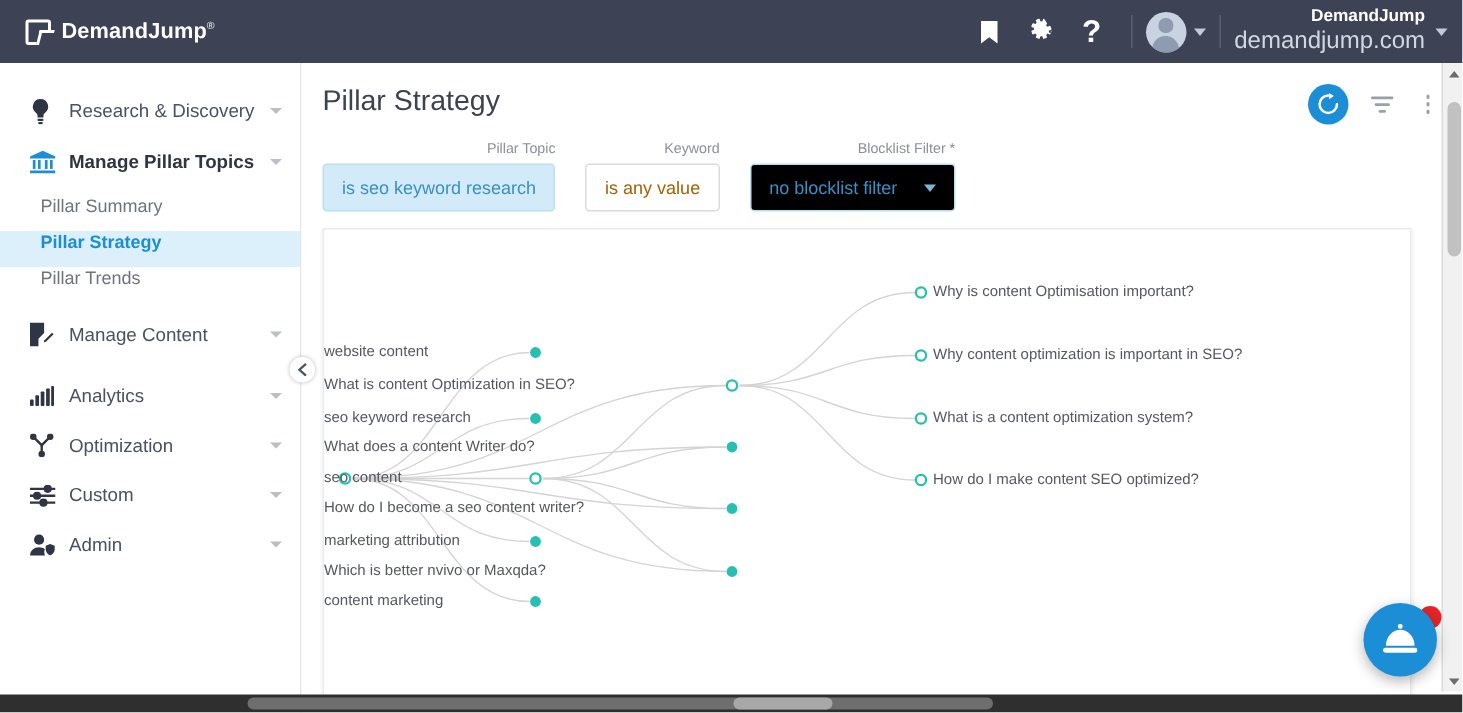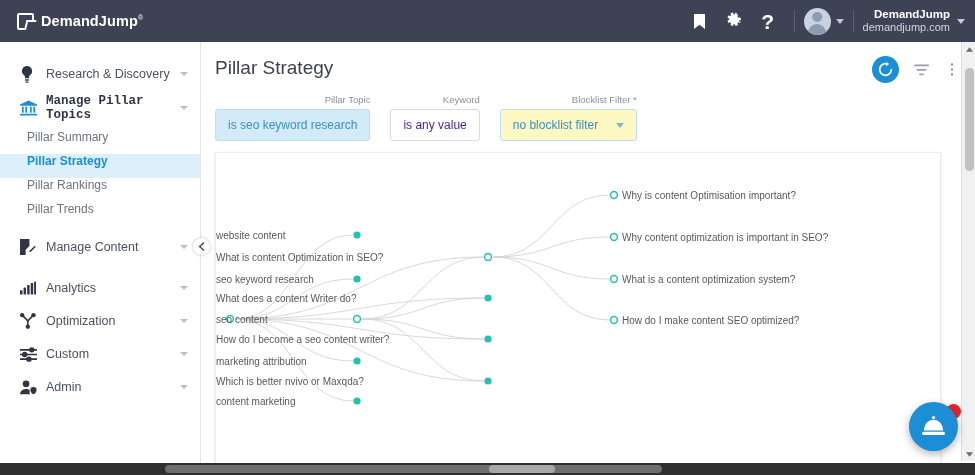--- a/index.html
+++ b/index.html
@@ -58,37 +58,37 @@
     transform: translateX(-50%);
     width: 18px; height: 14px; border-radius: 9px 9px 0 0; background: #8e9bb0;
   }
   .caret {
     width: 0; height: 0; border-left: 4px solid transparent;
     border-right: 4px solid transparent; border-top: 5px solid #c4c9d6;
   }
   .acct { display: flex; align-items: center; gap: 7px; cursor: pointer; }
   .acct-lines { text-align: right; line-height: 1.25; }
   .acct-name { color: #ffffff; font-size: 11.5px; font-weight: bold; }
-  .acct-domain { color: #d2d6e2; font-size: 11px; }
+  .acct-domain { color: #d2d6e2; font-size: 16px; }
 
   
   .sidebar {
     position: absolute; left: 0; top: 42px; width: 201px; height: 433px;
     background: #ffffff; border-right: 1px solid #e3e5ea;
   }
   .nav-row {
     display: flex; align-items: center; height: 28px;
     padding: 0 12px 0 20px; cursor: pointer; position: relative;
   }
   .nav-ico {
     width: 26px; flex: 0 0 26px; display: flex; align-items: center;
     color: #2f3545;
   }
   .nav-label { font-size: 12.5px; color: #4a5160; flex: 1; }
-  .nav-label.bold { font-weight: bold; color: #2f3545; font-family: Liberation Mono, monospace; }
+  .nav-label.bold { font-weight: bold; color: #2f3545; }
   .nav-chev {
     width: 0; height: 0; border-left: 4px solid transparent;
     border-right: 4px solid transparent; border-top: 4px solid #b9bec9;
   }
   .sub-row {
     display: flex; align-items: flex-start; height: 24px; padding-left: 27px;
     cursor: pointer;
   }
   .sub-row .sub-label { font-size: 12px; color: #6d7480; }
   .sub-row.active { background: #dcf0fb; }
@@ -131,24 +131,24 @@
   .filters { position: absolute; left: 14px; top: 52px; display: flex; gap: 20px; text-align: right; }
   .f-label { font-size: 9.5px; color: #8a8f99; margin-bottom: 4px; }
   .chip {
     height: 22px; border-radius: 3px; display: flex; align-items: center;
     padding: 15px 12px; font-size: 12px; cursor: pointer; white-space: nowrap;
   }
   .chip.filled {
     background: #d3ebf9; border: 1px solid #b9dff4; color: #3a8fc4;
   }
   .chip.empty {
-    background: #ffffff; border: 1px solid #d8dbe1; color: #4c1d95;
+    background: #ffffff; border: 1px solid #d8dbe1; color: #a16207;
   }
   .chip.select {
-    background: #fef9c3; border: 1px solid #b9dff4; color: #3a8fc4;
+    background: #000000; border: 1px solid #b9dff4; color: #3a8fc4;
     justify-content: space-between; width: 137px;
   }
   .sel-caret {
     width: 0; height: 0; border-left: 4.5px solid transparent;
     border-right: 4.5px solid transparent; border-top: 5px solid #7fb4d6;
     margin-left: 8px;
   }
 
   
   .card {
@@ -275,23 +275,20 @@
       <span class="nav-label bold">Manage Pillar Topics</span>
       <span class="nav-chev"></span>
     </div>
 
     <div style="margin-top:8px">
       <div class="sub-row">
         <span class="sub-label">Pillar Summary</span>
       </div>
       <div class="sub-row active">
         <span class="sub-label">Pillar Strategy</span>
-      </div>
-      <div class="sub-row">
-        <span class="sub-label">Pillar Rankings</span>
       </div>
       <div class="sub-row">
         <span class="sub-label">Pillar Trends</span>
       </div>
     </div>
 
     <div style="margin-top:7px">
       <div class="nav-row" style="margin-bottom:13px">
         <span class="nav-ico">
           <svg width="16" height="16" viewBox="0 0 17 17" fill="#2f3545">

